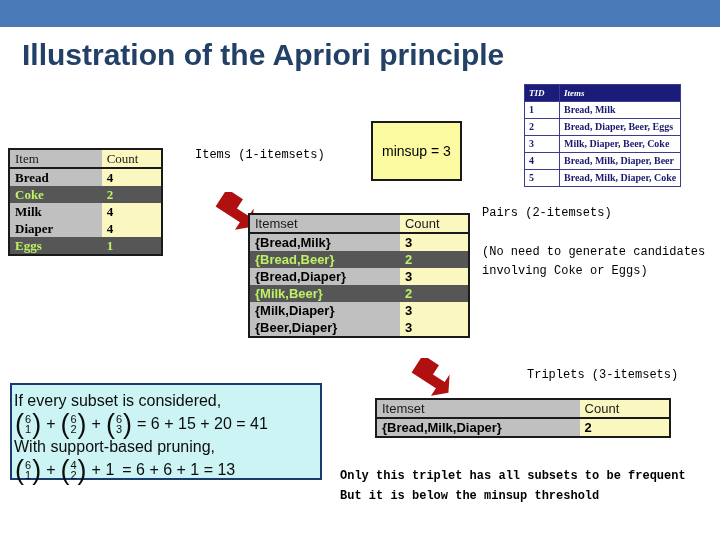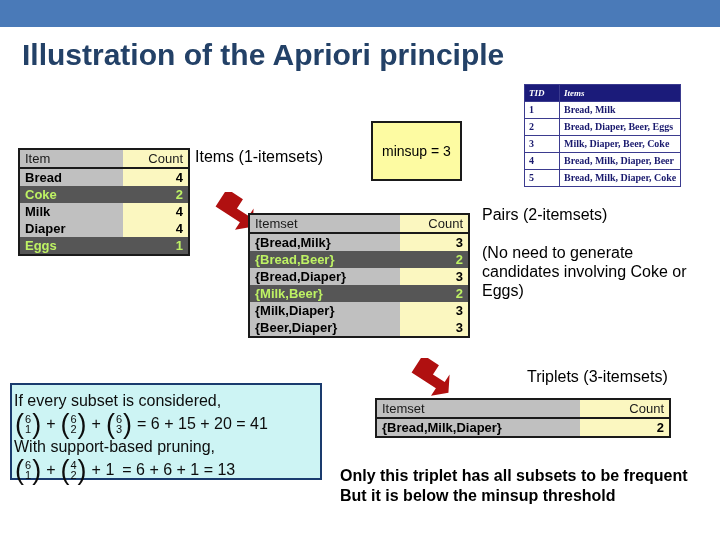--- a/index.html
+++ b/index.html
@@ -38,26 +38,26 @@
     white-space:nowrap;
     font-weight:bold;
     color:#000;
   }
   .dtable tr.hdr td{
     font-weight:normal;
     border-bottom:2px solid #1a1a1a;
     color:#1a1a1a;
   }
   .dtable td.lbl{background:#c0c0c0;}
-  .dtable td.cnt{background:#fbf7c0;text-align:right;width:62px;margin-left:35px;}
+  .dtable td.cnt{background:#fbf7c0;text-align:left;width:62px;margin-left:35px;}
   .dtable tr.pruned td.lbl,
   .dtable tr.pruned td.cnt{background:#565656;color:#bef264;}
 
   
-  #items-table{left:18px;top:148px;width:172px;}
+  #items-table{left:8px;top:148px;width:155px;font-family:Liberation Serif, serif;}
   #items-table td.lbl{width:108px;}
   #items-table td.cnt{width:60px;}
 
   
   #pairs-table{left:248px;top:213px;width:222px;}
   #pairs-table td.lbl{width:148px;}
   #pairs-table td.cnt{width:62px;}
 
   
   #triplets-table{left:375px;top:398px;width:296px;}
@@ -90,21 +90,21 @@
   #minsup-box{
     position:absolute;left:371px;top:121px;
     background:#fdfba2;border:2px solid #1a1a1a;
     padding:20px 9px;font-size:14px;color:#000;
     white-space:nowrap;
   }
 
   
   .anno{
     position:absolute;color:#000000;
-    font-size:16px;white-space:nowrap;
+    font-size:12px;white-space:nowrap;font-family:Liberation Mono, monospace;
   }
   #label-items{left:195px;top:148px;}
   #label-pairs{left:482px;top:206px;}
   #label-note{left:482px;top:243px;line-height:19px;white-space:normal;width:226px;}
   #label-triplets{left:527px;top:368px;}
   #label-bottom{
     left:340px;top:466px;font-weight:bold;
     line-height:20px;white-space:normal;width:372px;
   }
 

